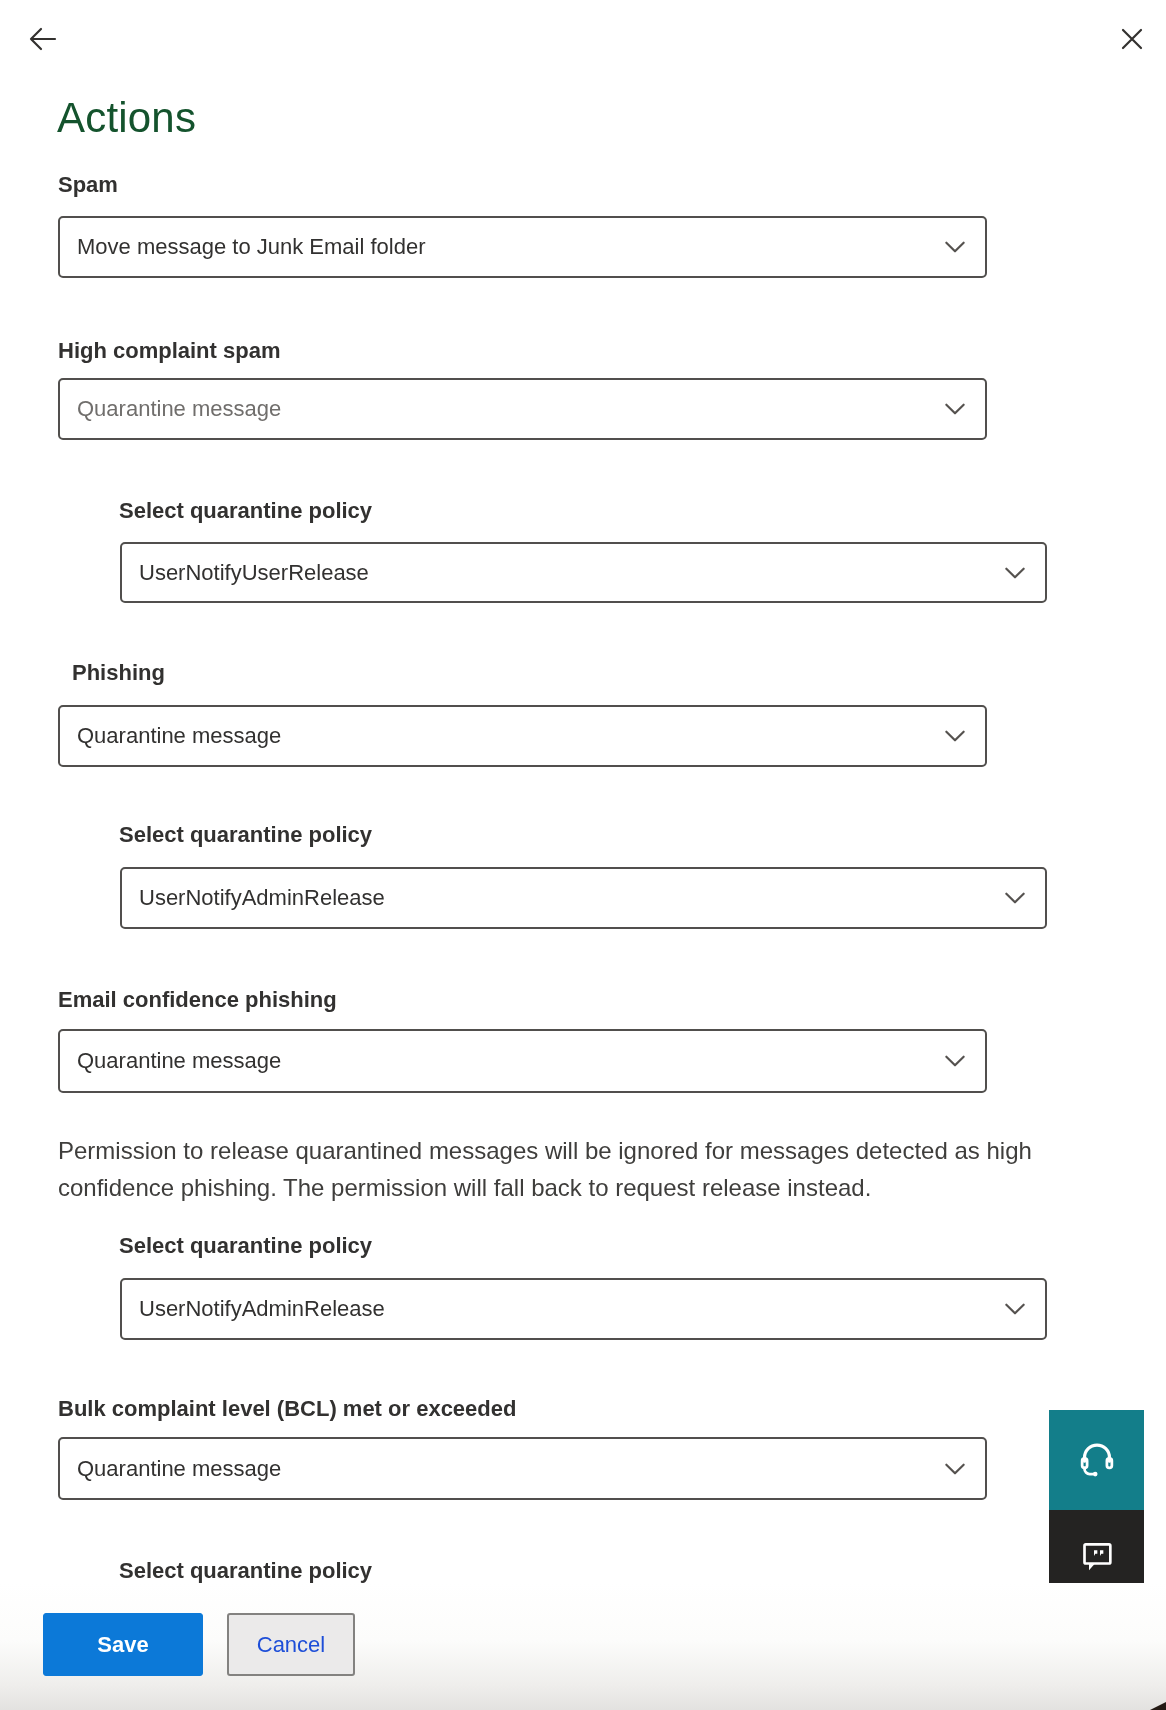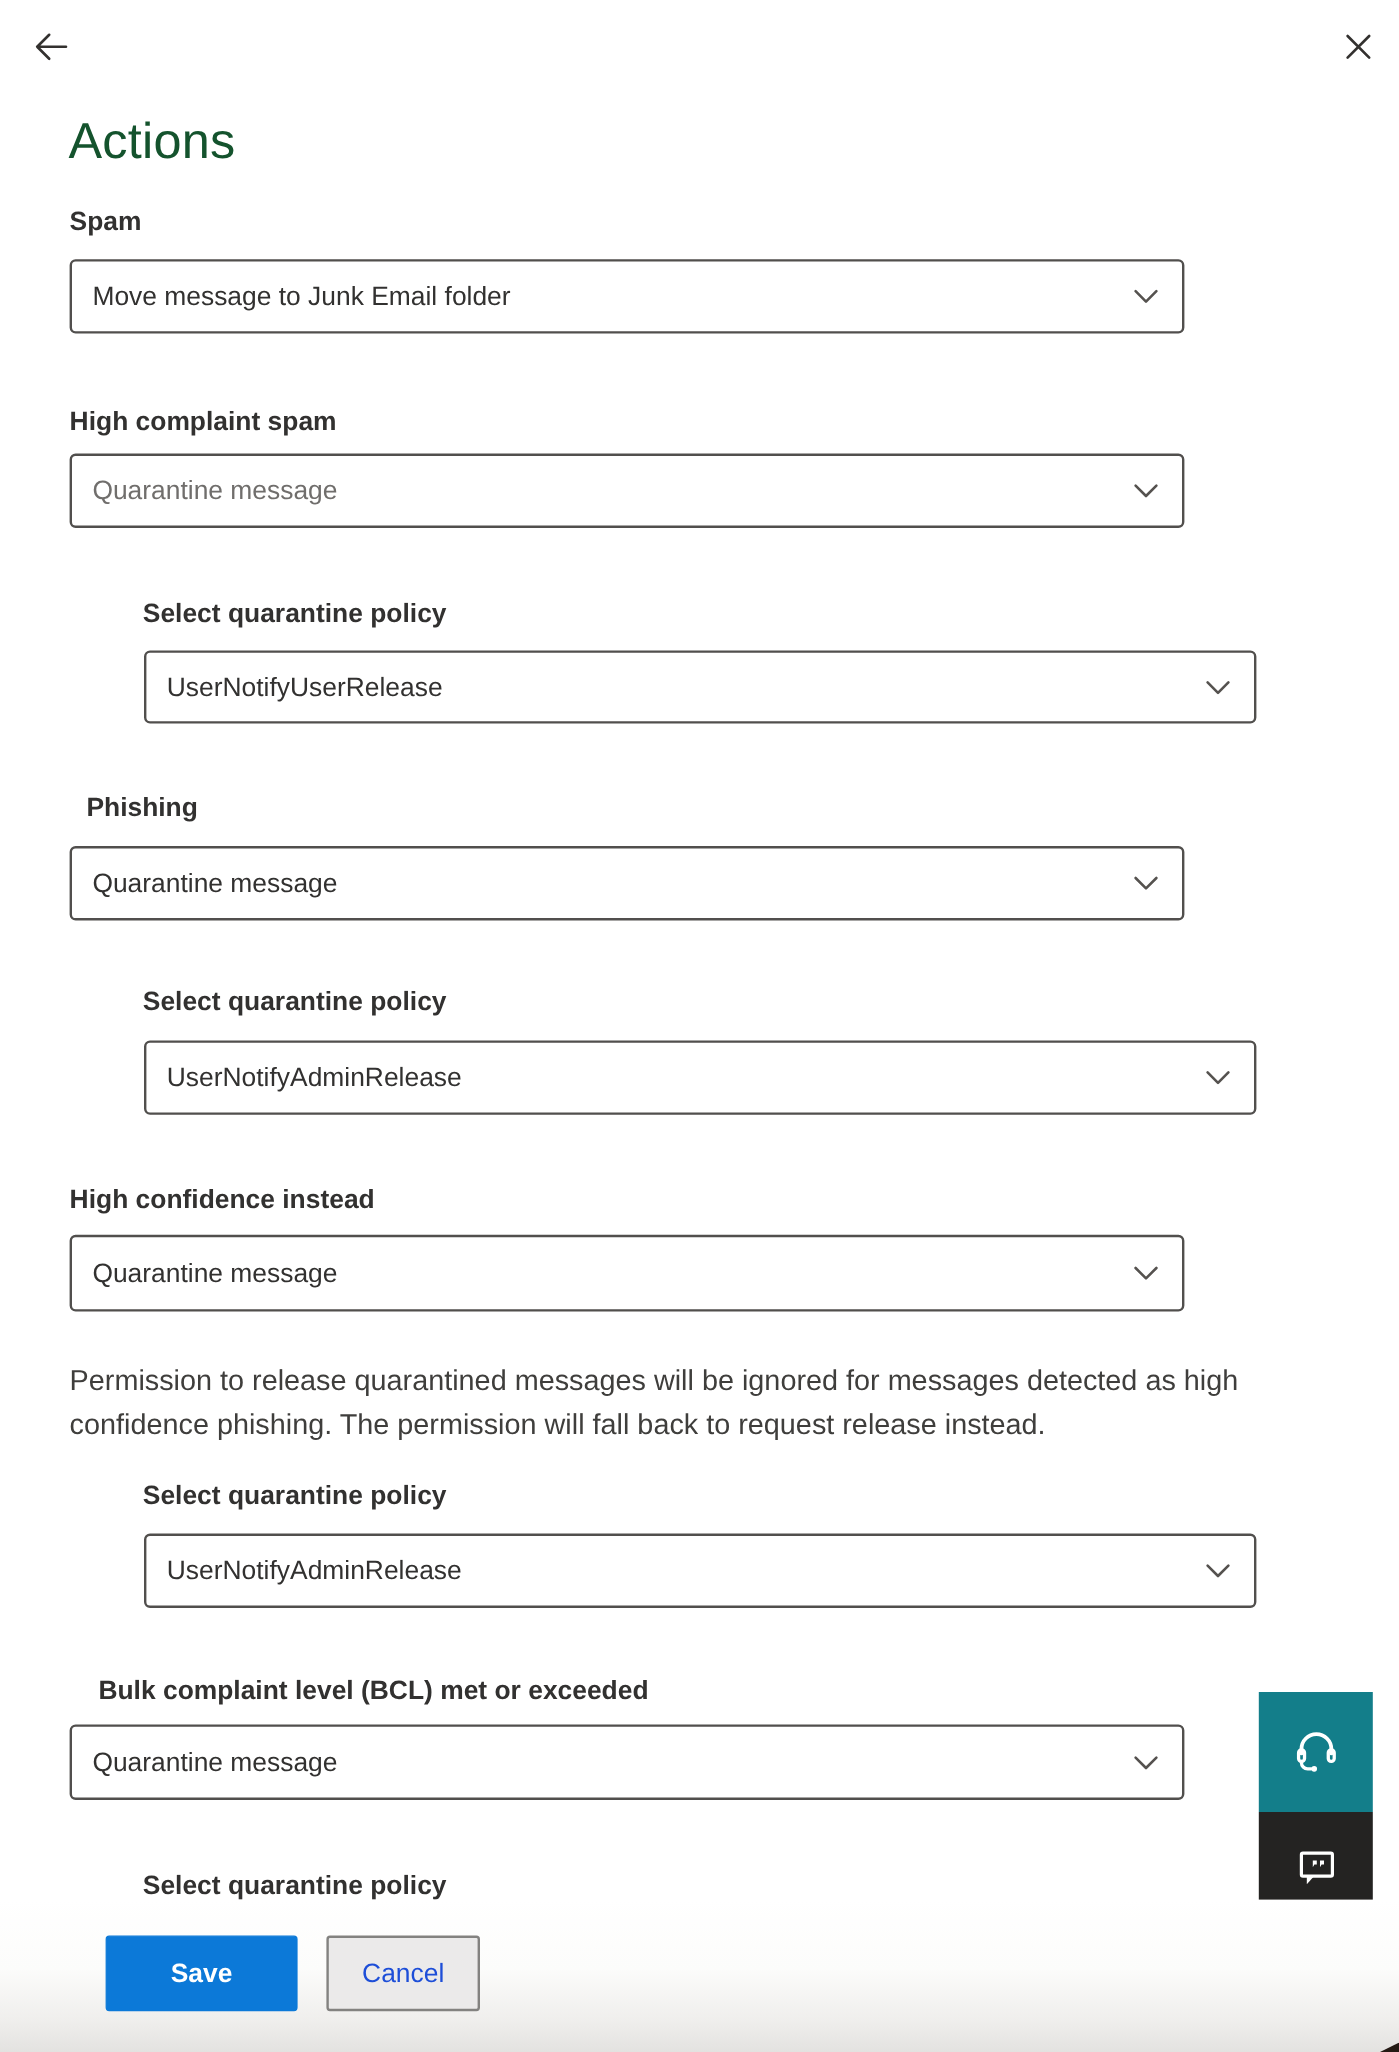--- a/index.html
+++ b/index.html
@@ -20,21 +20,21 @@
 
   .dd.top-level { left:58px; width:929px; }
   .dd.indented  { left:120px; width:927px; }
 
   .note { position:absolute; left:58px; top:1132px; width:1012px; font-size:24px; line-height:37px; color:#3f3e3c; }
 
   .clip-wrap { position:absolute; left:119px; top:1558px; width:420px; height:26px; overflow:hidden; }
 
   .footer { position:absolute; left:0; top:1583px; width:1166px; height:127px;
             background:linear-gradient(180deg,#ffffff 0%,#fcfcfb 45%,#efeeec 80%,#e3e2e0 100%); }
-  .btn { position:absolute; top:30px; height:63px; border-radius:3px; font-size:22px; display:flex; align-items:center; justify-content:center; cursor:pointer; font-family:inherit;margin-left:45px; }
+  .btn { position:absolute; top:30px; height:63px; border-radius:3px; font-size:22px; display:flex; align-items:center; justify-content:center; cursor:pointer; font-family:inherit; }
   .btn-save { left:43px; width:160px; background:#0c79d8; border:1px solid #0c79d8; color:#ffffff; font-weight:600; }
   .btn-cancel { left:227px; width:128px; background:#ebeaea; border:2px solid #838280; color:#1d4ed8; font-weight:400; }
 
   .float-btn { position:absolute; left:1049px; width:95px; display:flex; align-items:center; justify-content:center; cursor:pointer; border:none; }
   .float-help { top:1410px; height:100px; background:#137e8a; }
   .float-feedback { top:1510px; height:95px; background:#242322; }
 
   .corner-artifact { position:absolute; left:1150px; top:1702px; width:16px; height:8px; background:#241a14; clip-path:polygon(0 100%,100% 0,100% 100%); }
 </style>
 </head>
@@ -102,21 +102,21 @@
   <div class="field-label" style="left:119px; top:822px;">Select quarantine policy</div>
   <div class="dd indented" style="top:867px;">
     <span class="val">UserNotifyAdminRelease</span>
     <span class="chev">
       <svg width="26" height="26" viewBox="0 0 24 24">
           <polyline points="4,8 12,16 20,8" fill="none" stroke="#55524f" stroke-width="2" stroke-linecap="round" stroke-linejoin="round"></polyline>
         </svg>
     </span>
   </div>
 
-  <div class="field-label" style="left:58px; top:987px;">High confidence instead</div>
+  <div class="field-label" style="left:58px; top:987px;">Email confidence phishing</div>
   <div class="dd top-level" style="top:1029px; height:64px;">
     <span class="val">Quarantine message</span>
     <span class="chev">
       <svg width="26" height="26" viewBox="0 0 24 24">
           <polyline points="4,8 12,16 20,8" fill="none" stroke="#55524f" stroke-width="2" stroke-linecap="round" stroke-linejoin="round"></polyline>
         </svg>
     </span>
   </div>
 
   <div class="note">Permission to release quarantined messages will be ignored for messages detected as high confidence phishing. The permission will fall back to request release instead.</div>
@@ -124,21 +124,21 @@
   <div class="field-label" style="left:119px; top:1233px;">Select quarantine policy</div>
   <div class="dd indented" style="top:1278px;">
     <span class="val">UserNotifyAdminRelease</span>
     <span class="chev">
       <svg width="26" height="26" viewBox="0 0 24 24">
           <polyline points="4,8 12,16 20,8" fill="none" stroke="#55524f" stroke-width="2" stroke-linecap="round" stroke-linejoin="round"></polyline>
         </svg>
     </span>
   </div>
 
-  <div class="field-label" style="left:58px; top:1396px;margin-left:24px;">Bulk complaint level (BCL) met or exceeded</div>
+  <div class="field-label" style="left:58px; top:1396px;">Bulk complaint level (BCL) met or exceeded</div>
   <div class="dd top-level" style="top:1437px; height:63px;">
     <span class="val">Quarantine message</span>
     <span class="chev">
       <svg width="26" height="26" viewBox="0 0 24 24">
           <polyline points="4,8 12,16 20,8" fill="none" stroke="#55524f" stroke-width="2" stroke-linecap="round" stroke-linejoin="round"></polyline>
         </svg>
     </span>
   </div>
 
   <div class="clip-wrap">

